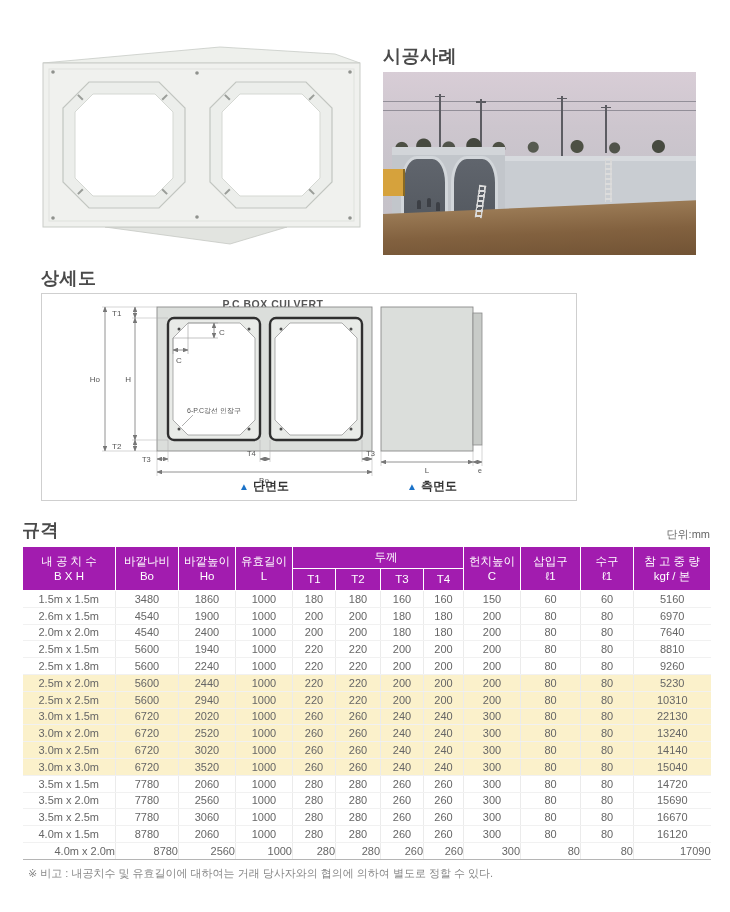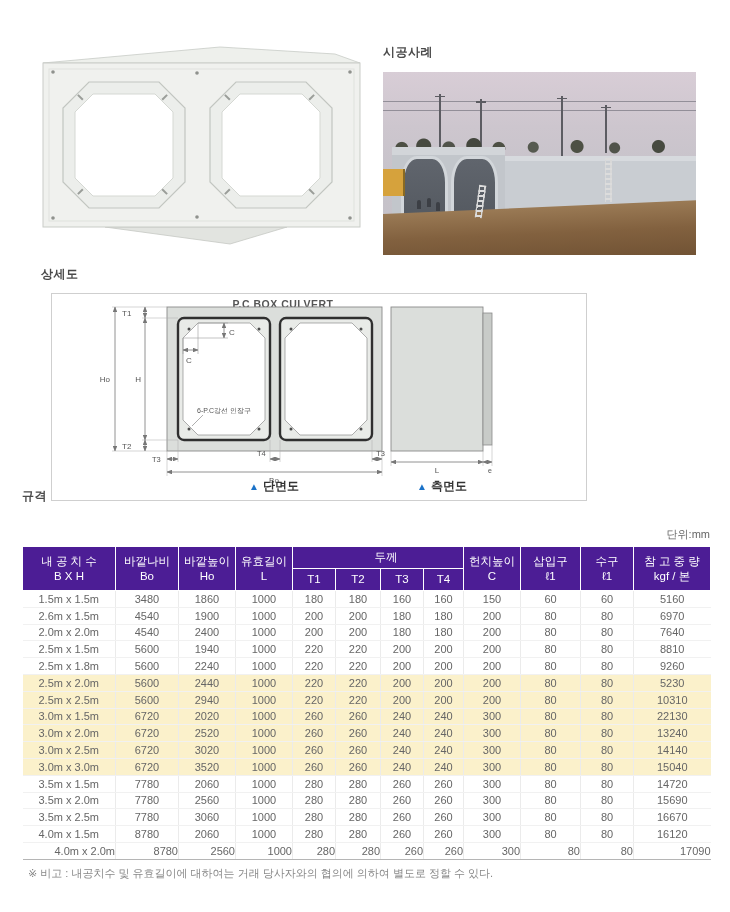--- a/index.html
+++ b/index.html
@@ -1,19 +1,19 @@
 <!DOCTYPE html>
 <html><head>
 <meta charset="utf-8">
 <style>
   html,body{margin:0;padding:0;}
   .page{position:relative;width:730px;height:912px;background:#ffffff;overflow:hidden;
         font-family:"Liberation Sans","DejaVu Sans",sans-serif;color:#555;}
 
-  .sec-title{position:absolute;font-size:12px;font-weight:bold;color:#4a4a4a;letter-spacing:.5px;}
+  .sec-title{position:absolute;font-size:18px;font-weight:bold;color:#4a4a4a;letter-spacing:.5px;}
 
   
   .product-fig{position:absolute;left:35px;top:40px;width:340px;height:215px;}
 
   
   .photo{position:absolute;left:383px;top:72px;width:313px;height:183px;overflow:hidden;
          background:linear-gradient(180deg,#d8cdd6 0%,#cdc6ce 30%,#c7c3ca 55%,#c4c1c8 100%);}
   .ph-wire{position:absolute;left:0;right:0;height:1px;background:rgba(95,95,105,.55);}
   .ph-pole{position:absolute;width:2px;background:#5c5c62;}
   .ph-pole i{position:absolute;left:-4px;top:2px;width:10px;height:1.5px;background:#5c5c62;}
@@ -36,30 +36,30 @@
          border:3px solid #d2d6da;border-radius:34% 34% 6% 6% / 42% 42% 6% 6%;}
   .ph-dirt{position:absolute;left:-4%;bottom:-6%;width:110%;height:32%;transform:rotate(-2.5deg);
            background:linear-gradient(180deg,#9a7a55 0%,#82613f 45%,#6f5133 100%);}
   .ph-digger{position:absolute;left:0;top:53%;width:6.5%;height:15%;background:#d6a23c;border-right:2px solid #8a6a22;}
   .ph-person{position:absolute;width:4px;height:9px;background:#3c3f45;border-radius:2px 2px 0 0;}
   .ph-ladder{position:absolute;width:7px;background:
       repeating-linear-gradient(180deg,#dcdcdc 0 2px,transparent 2px 5px),
       linear-gradient(90deg,#d8d8d8 0 1.5px,transparent 1.5px 5.5px,#d8d8d8 5.5px 7px);}
 
   
-  .detail-box{position:absolute;left:51px;top:293px;width:534px;height:206px;background:#fff;border:1px solid #cfcfcf;}
+  .detail-box{position:absolute;left:41px;top:293px;width:534px;height:206px;background:#fff;border:1px solid #cfcfcf;}
   .pc-title{position:absolute;left:141px;top:4px;width:180px;text-align:center;
             font-size:10.5px;font-weight:bold;color:#555;letter-spacing:.5px;}
   .caption{position:absolute;bottom:5px;font-size:12px;font-weight:bold;color:#333;text-align:center;}
   .caption .tri{color:#1b72c8;font-size:10px;margin-right:4px;}
 
   
   .unit{position:absolute;right:20px;top:527px;font-size:11px;color:#666;}
   table.spec{position:absolute;left:22px;top:546px;width:688px;border-collapse:collapse;table-layout:fixed;}
-  table.spec thead th{background:#4c1d95;color:#fff;font-weight:normal;font-size:11.5px;
+  table.spec thead th{background:#a21caf;color:#fff;font-weight:normal;font-size:11.5px;
                       border:1px solid #fff;height:21px;padding:0;line-height:1.25;}
   table.spec thead th.grp{height:21px;padding-left:16px;}
   table.spec tbody td{height:15.8px;text-align:center;font-size:11px;color:#666;padding:0;
                       border-right:1px solid #ebebeb;border-bottom:1px solid #f1f1f1;background:#fff;}
   table.spec tbody td:last-child{border-right:none;}
   table.spec tbody tr:last-child td{border-bottom:1px solid #b5b5b5;text-align:right;}
   table.spec tbody tr.hl td{background:#fbf1cb;}
   .note{position:absolute;left:28px;top:866px;font-size:11px;color:#888;}
 </style>
 </head>
@@ -236,21 +236,21 @@
     </svg>
 
     <div class="caption" style="left:152px;width:140px;">
       <span class="tri">▲</span><span>단면도</span>
     </div>
     <div class="caption" style="left:320px;width:140px;">
       <span class="tri">▲</span><span>측면도</span>
     </div>
   </div>
 
-  <div class="sec-title" style="left:22px;top:488px;font-family:Liberation Serif, serif;">규격</div>
+  <div class="sec-title" style="left:22px;top:518px;font-family:Liberation Serif, serif;">규격</div>
   <div class="unit">단위:mm</div>
 
   <table class="spec">
     <colgroup>
       <col style="width:93px">
         <col style="width:63px">
         <col style="width:57px">
         <col style="width:57px">
       <col style="width:43px">
         <col style="width:45px">

